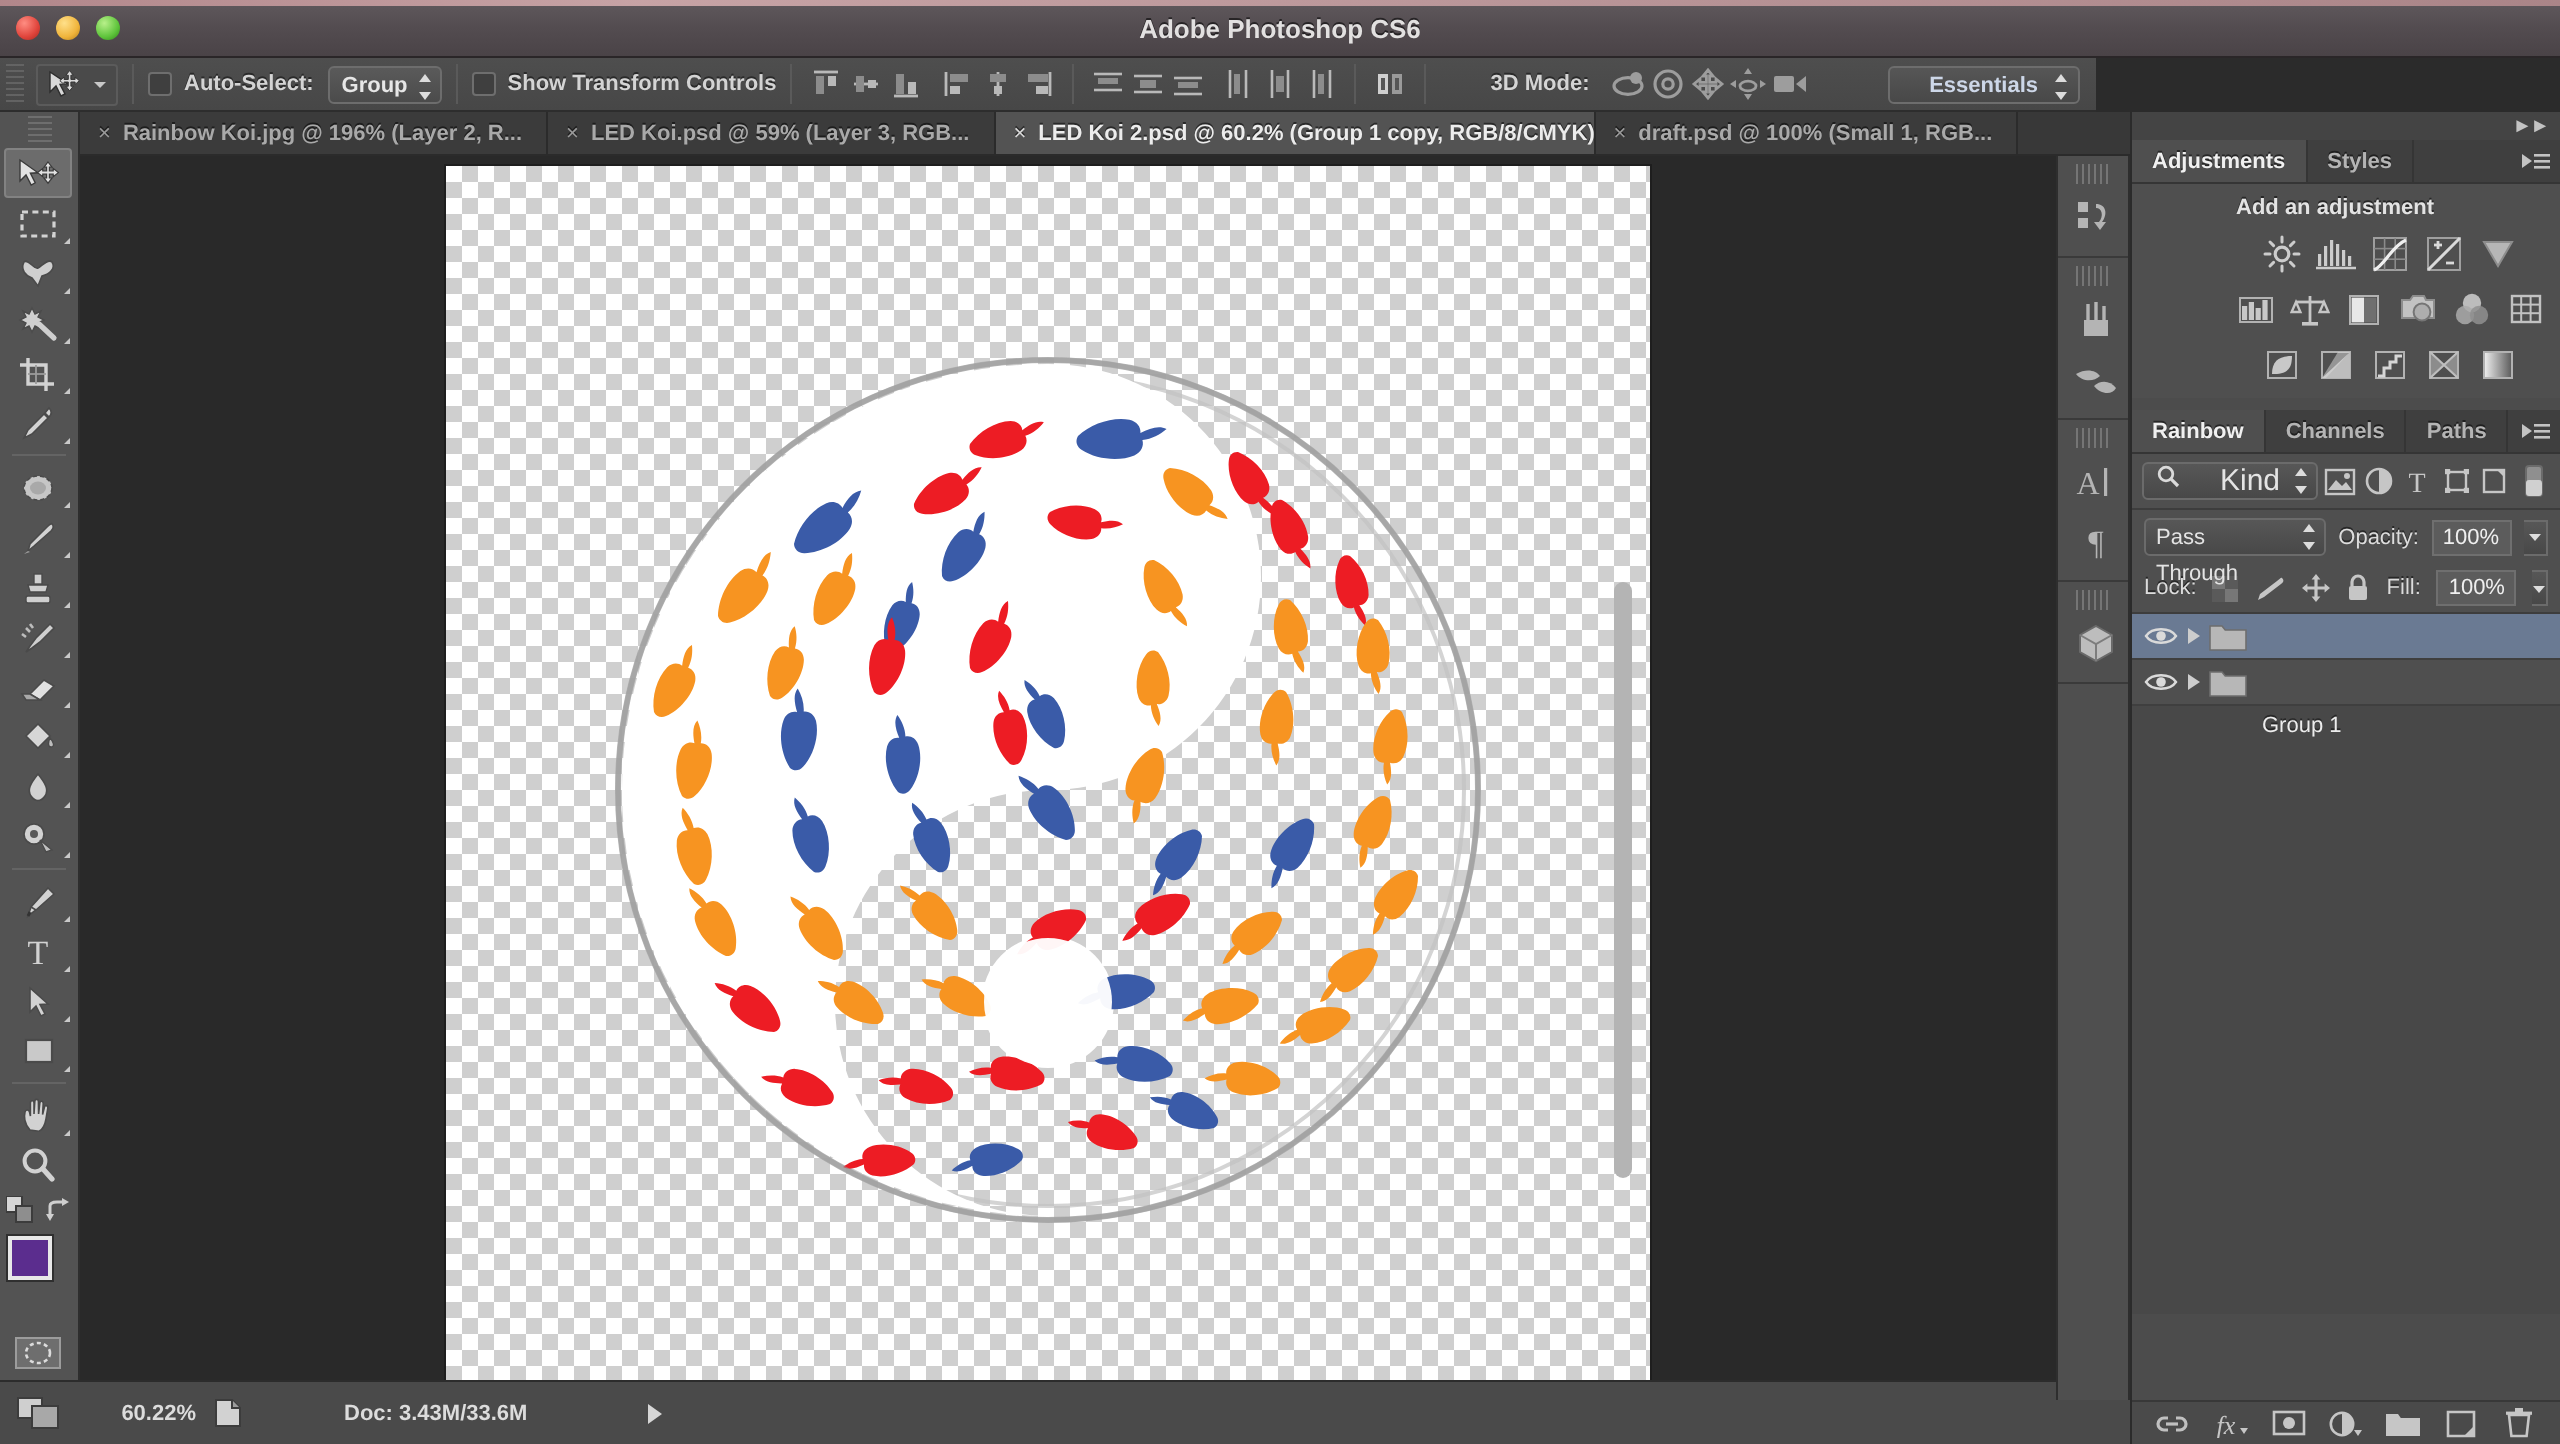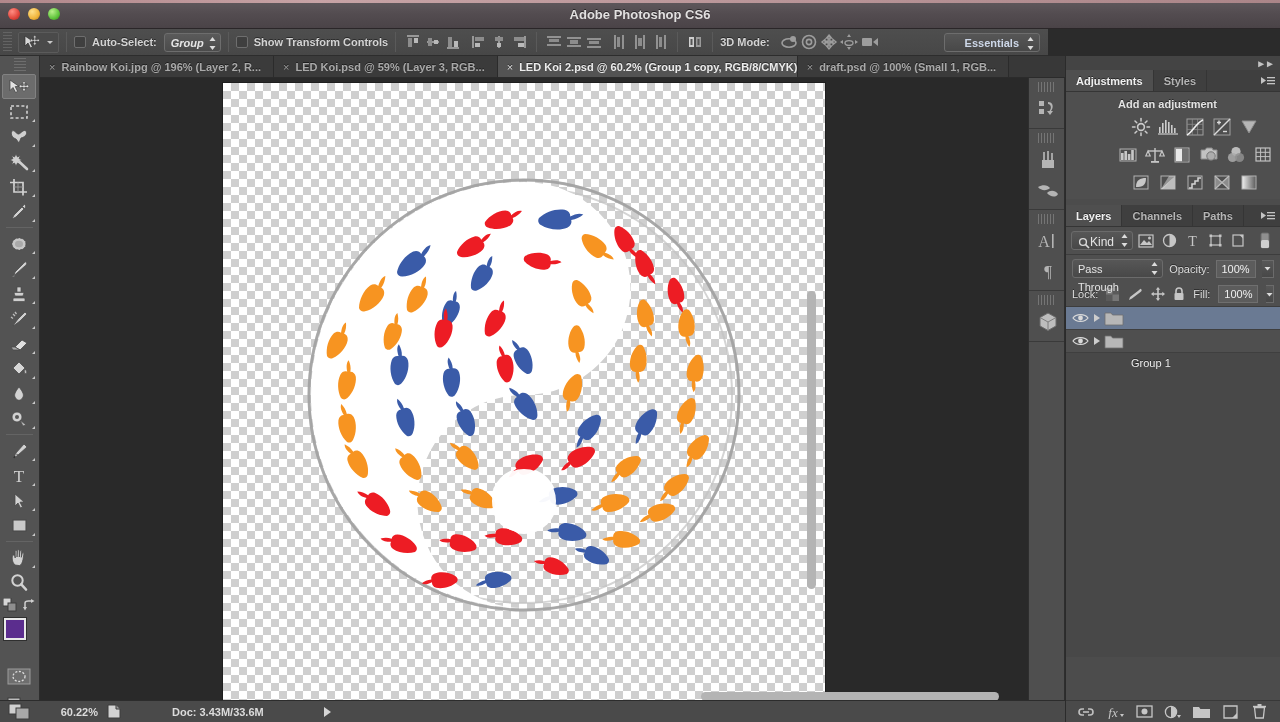--- a/index.html
+++ b/index.html
@@ -50,28 +50,27 @@
   .tool-chip {
     display: flex; align-items: center; gap: 3px;
     padding: 1px 4px; margin-left: 2px;
     border: 1px solid #5b5b5b; border-radius: 2px; background: #4a4a4a;
   }
   .ob-sep { width: 1px; height: 20px; background: #3a3a3a; border-right: 1px solid #5a5a5a; margin: 0 7px; }
   .cbx {
     width: 12px; height: 12px; background: #3f3f3f;
     border: 1px solid #6e6e6e; border-radius: 2px; display: inline-block;
   }
-  .ob-label { color: #d4d4d4; font-size: 11px; font-weight: bold; text-shadow: 0 -1px 0 #2a2a2a; }
+  .ob-label { color: #d4d4d4; font-size: 11px; font-weight: bold; text-shadow: 0 -1px 0 #2a2a2a; margin-left: 25px; }
   .ob-select {
     height: 19px; min-width: 54px; padding: 0 16px 0 6px;
     background: linear-gradient(to bottom,#5a5a5a,#4b4b4b);
     border: 1px solid #6d6d6d; border-radius: 3px;
     color: #e6e6e6; font-size: 11px; font-weight: bold; line-height: 18px;
     position: relative;
-    font-style: italic;
   }
   .ob-select .arrows { position: absolute; right: 4px; top: 3px; }
   .ws-select {
     height: 19px; padding: 0 20px 0 20px;
     background: linear-gradient(to bottom,#565656,#484848);
     border: 1px solid #6d6d6d; border-radius: 3px;
     color: #cdd7e8; font-size: 11px; font-weight: bold; line-height: 18px;
     position: relative;
   }
   .align-ico { width: 20px; height: 20px; display: inline-block; }
@@ -144,21 +143,21 @@
     position: absolute; right: 9px; top: 208px; width: 9px; height: 298px;
     background: #b4b4b4; border-radius: 5px;
   }
   #hscroll {
     position: absolute; left: 478px; bottom: 3px; width: 298px; height: 9px;
     background: #b4b4b4; border-radius: 5px;
   }
 
   
   #statusbar {
-    position: absolute; left: 0; bottom: 0; width: 1065px; height: 22px;
+    position: absolute; left: 0; bottom: 0; width: 1065px; height: 32px;
     background: #4a4a4a; border-top: 1px solid #2c2c2c;
     display: flex; align-items: center;
   }
   #statusbar .zoomfield {
     width: 66px; text-align: right; padding-right: 8px;
     color: #dcdcdc; font-size: 11px; font-weight: bold;
   }
   #statusbar .docinfo { color: #dcdcdc; font-size: 11px; font-weight: bold; margin-left: 50px; }
   #statusbar .sb-arrow {
     margin-left: 60px; width: 0; height: 0;
@@ -225,24 +224,24 @@
   .spin {
     width: 15px; height: 18px; background: linear-gradient(to bottom,#575757,#484848);
     border: 1px solid #6b6b6b; border-left: none;
     display: flex; align-items: center; justify-content: center;
   }
   .filter-row {
     display: flex; align-items: center; gap: 3px;
     padding: 4px 5px; background: #4f4f4f; border-bottom: 1px solid #3d3d3d;
   }
   .kind-select {
-    height: 19px; padding: 0 18px 0 6px; position: relative; display: flex; align-items: flex-end; gap: 0;
+    height: 19px; padding: 0 18px 0 6px; position: relative; display: flex; align-items: flex-start; gap: 20px;
     background: linear-gradient(to bottom,#575757,#484848);
     border: 1px solid #6b6b6b; border-radius: 3px;
-    color: #e4e4e4; font-size: 12px;
+    color: #e4e4e4; font-size: 15px;
   }
   .fbtn { width: 20px; height: 19px; display: flex; align-items: center; justify-content: center; }
   .lock-row {
     display: flex; align-items: center; gap: 8px;
     padding: 3px 6px; background: #4f4f4f; border-bottom: 1px solid #3d3d3d;
   }
 
   .layer-row {
     display: flex; align-items: center; height: 23px;
     border-bottom: 1px solid #3f3f3f; background: #4f4f4f;
@@ -1175,21 +1174,21 @@
                 </linearGradient>
               </defs>
               <rect x="3" y="2" width="14" height="13" fill="url(#gmg)" stroke="#b2b2b2"></rect>
             </svg>
         </span>
       </div>
     </div>
 
     <div class="panel-tabrow" style="margin-top:6px">
       <div class="ptab active">
-        <span>Layers</span>
+        <span>Rainbow</span>
       </div>
       <div class="ptab">
         <span>Channels</span>
       </div>
       <div class="ptab">
         <span>Paths</span>
       </div>
       <span class="pmenu">
         <svg width="16" height="12" viewBox="0 0 16 12">
             <path d="M2 2 L7 5.5 L2 9 Z" fill="#c3c3c3"></path>

